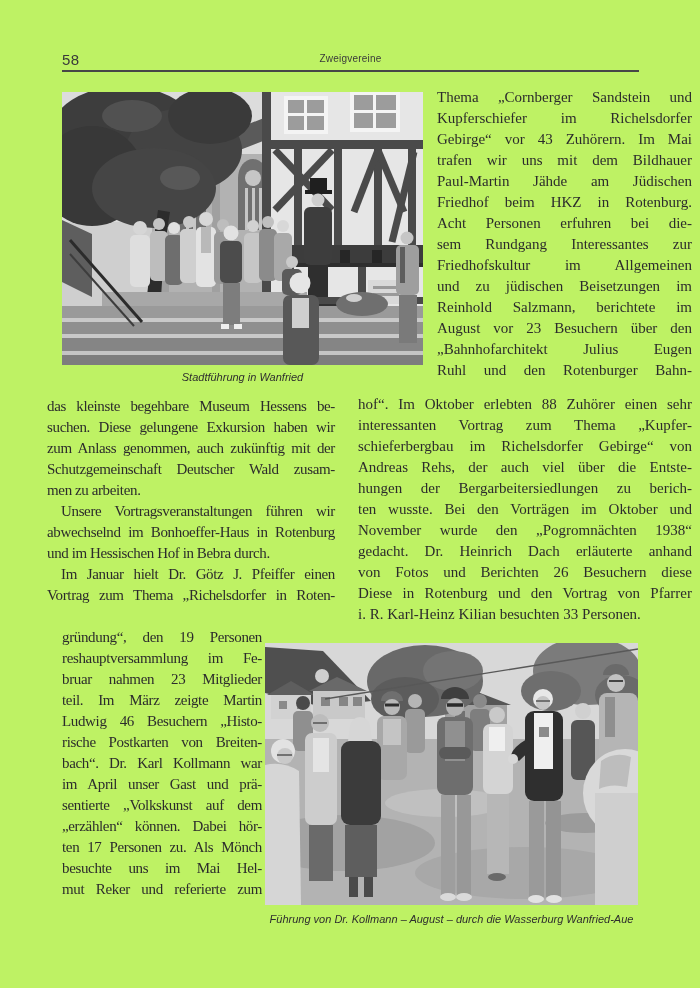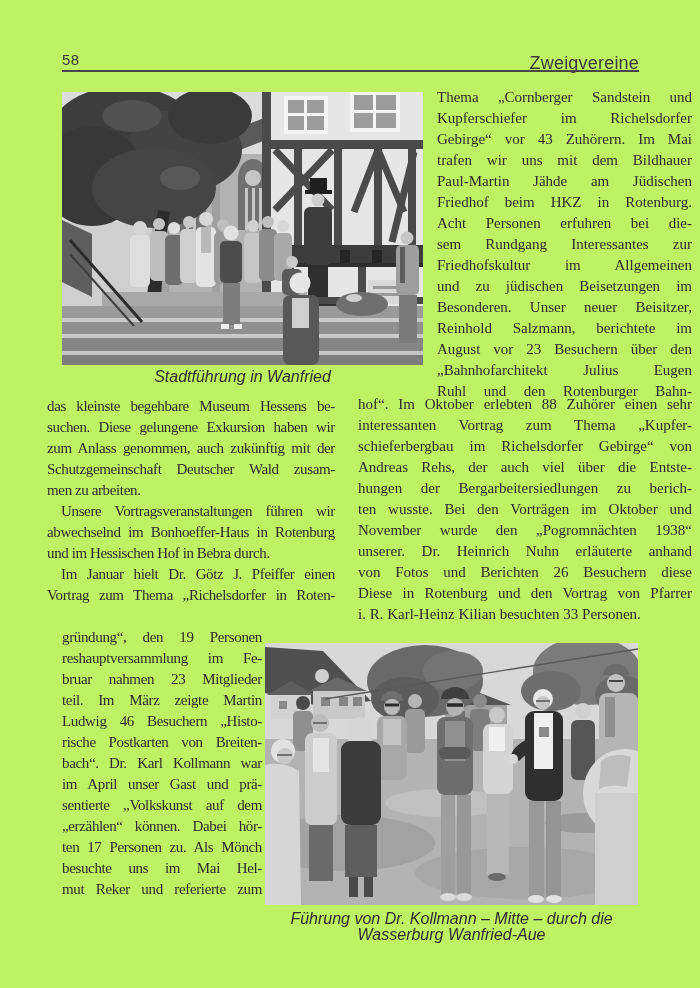--- a/index.html
+++ b/index.html
@@ -2,34 +2,34 @@
 <html><head>
 <meta charset="utf-8">
 <style>
   *{margin:0;padding:0;box-sizing:border-box}
   html,body{background:#e9e9e9}
   body{width:700px;height:988px;position:relative;font-family:"Liberation Serif",serif}
   .page{position:absolute;left:0;top:0;width:700px;height:988px;background:#bef264;overflow:hidden}
   .abs{position:absolute}
   
   .pnum{font-family:"Liberation Sans",sans-serif;font-size:15px;letter-spacing:.3px;color:#3a3a3a}
-  .ptitle{font-family:"Liberation Sans",sans-serif;font-size:18px;letter-spacing:.2px;color:#3a3a3a;text-align:right}
+  .ptitle{font-family:"Liberation Sans",sans-serif;font-size:10px;letter-spacing:.2px;color:#3a3a3a;text-align:center}
   .rule{background:#474747;height:1.5px}
   
   .col{color:#2c2c2c;font-size:15px}
   .ln{height:21px;line-height:21px;text-align:justify;text-align-last:justify;overflow:visible;white-space:normal}
   .ln.end{text-align-last:left}
   .ln.ind{text-indent:14px}
   .tight .ln{letter-spacing:-.35px;word-spacing:-.2px}
   #block-right-narrow{left:437px;top:87px;width:255px}
   #block-right-full{left:358px;top:394px;width:334px}
   #block-left-full{left:47px;top:396px;width:288px}
   #block-left-narrow{left:62px;top:627px;width:200px}
   
-  .caption{font-family:"Liberation Sans",sans-serif;font-style:italic;font-size:16px;color:#2e2e2e;text-align:center;line-height:16px}
+  .caption{font-family:"Liberation Sans",sans-serif;font-style:italic;font-size:11px;color:#2e2e2e;text-align:center;line-height:16px}
   #caption-top{left:62px;top:369px;width:361px}
   #caption-bottom{left:255px;top:911px;width:393px}
   
   .photo{display:block}
   #photo-top{left:62px;top:92px}
   #photo-bottom{left:265px;top:643px}
 </style>
 </head>
 <body>
 
@@ -203,35 +203,34 @@
       <div class="ln">Thema „Cornberger Sandstein und</div>
       <div class="ln">Kupferschiefer im Richelsdorfer</div>
       <div class="ln">Gebirge“ vor 43 Zuhörern. Im Mai</div>
       <div class="ln">trafen wir uns mit dem Bildhauer</div>
       <div class="ln">Paul-Martin Jähde am Jüdischen</div>
       <div class="ln">Friedhof beim HKZ in Rotenburg.</div>
       <div class="ln">Acht Personen erfuhren bei die-</div>
       <div class="ln">sem Rundgang Interessantes zur</div>
       <div class="ln">Friedhofskultur im Allgemeinen</div>
       <div class="ln">und zu jüdischen Beisetzungen im</div>
-      <div class="ln">Besonderen. Unser neuer Beisitzer,</div>
       <div class="ln">Reinhold Salzmann, berichtete im</div>
       <div class="ln">August vor 23 Besuchern über den</div>
       <div class="ln">„Bahnhofarchitekt Julius Eugen</div>
       <div class="ln">Ruhl und den Rotenburger Bahn-</div>
     </div>
   <div class="abs col" id="block-right-full">
       <div class="ln">hof“. Im Oktober erlebten 88 Zuhörer einen sehr</div>
       <div class="ln">interessanten Vortrag zum Thema „Kupfer-</div>
       <div class="ln">schieferbergbau im Richelsdorfer Gebirge“ von</div>
       <div class="ln">Andreas Rehs, der auch viel über die Entste-</div>
       <div class="ln">hungen der Bergarbeitersiedlungen zu berich-</div>
       <div class="ln">ten wusste. Bei den Vorträgen im Oktober und</div>
       <div class="ln">November wurde den „Pogromnächten 1938“</div>
-      <div class="ln">unserer. Dr. Heinrich Nuhn erläuterte anhand</div>
+      <div class="ln">gedacht. Dr. Heinrich Dach erläuterte anhand</div>
       <div class="ln">von Fotos und Berichten 26 Besuchern diese</div>
       <div class="ln">Diese in Rotenburg und den Vortrag von Pfarrer</div>
       <div class="ln end">i. R. Karl-Heinz Kilian besuchten 33 Personen.</div>
     </div>
   <div class="abs col tight" id="block-left-full">
       <div class="ln">das kleinste begehbare Museum Hessens be-</div>
       <div class="ln">suchen. Diese gelungene Exkursion haben wir</div>
       <div class="ln">zum Anlass genommen, auch zukünftig mit der</div>
       <div class="ln">Schutzgemeinschaft Deutscher Wald zusam-</div>
       <div class="ln end">men zu arbeiten.</div>
@@ -384,15 +383,15 @@
         <path d="M336,118 q14,-10 30,-4 l-4,30 q-16,-4 -28,2 z" fill="#bdbdbd"></path>
       </g>
       <g>
         <circle cx="18" cy="108" r="12" fill="#e2e2e2"></circle>
         <circle cx="20" cy="113" r="8" fill="#c9c9c9"></circle>
         <line x1="12" y1="112" x2="27" y2="112" stroke="#555" stroke-width="1.5"></line>
         <path d="M0,122 q18,-4 34,6 l2,134 l-36,0 z" fill="#d6d6d6"></path>
       </g>
     </g>
   </svg>
-  <div class="abs caption" id="caption-bottom">Führung von Dr. Kollmann – Mitte – durch die Wasserburg Wanfried-Aue</div>
+  <div class="abs caption" id="caption-bottom">Führung von Dr. Kollmann – August – durch die Wasserburg Wanfried-Aue</div>
 
 </div>
 
 </body></html>

